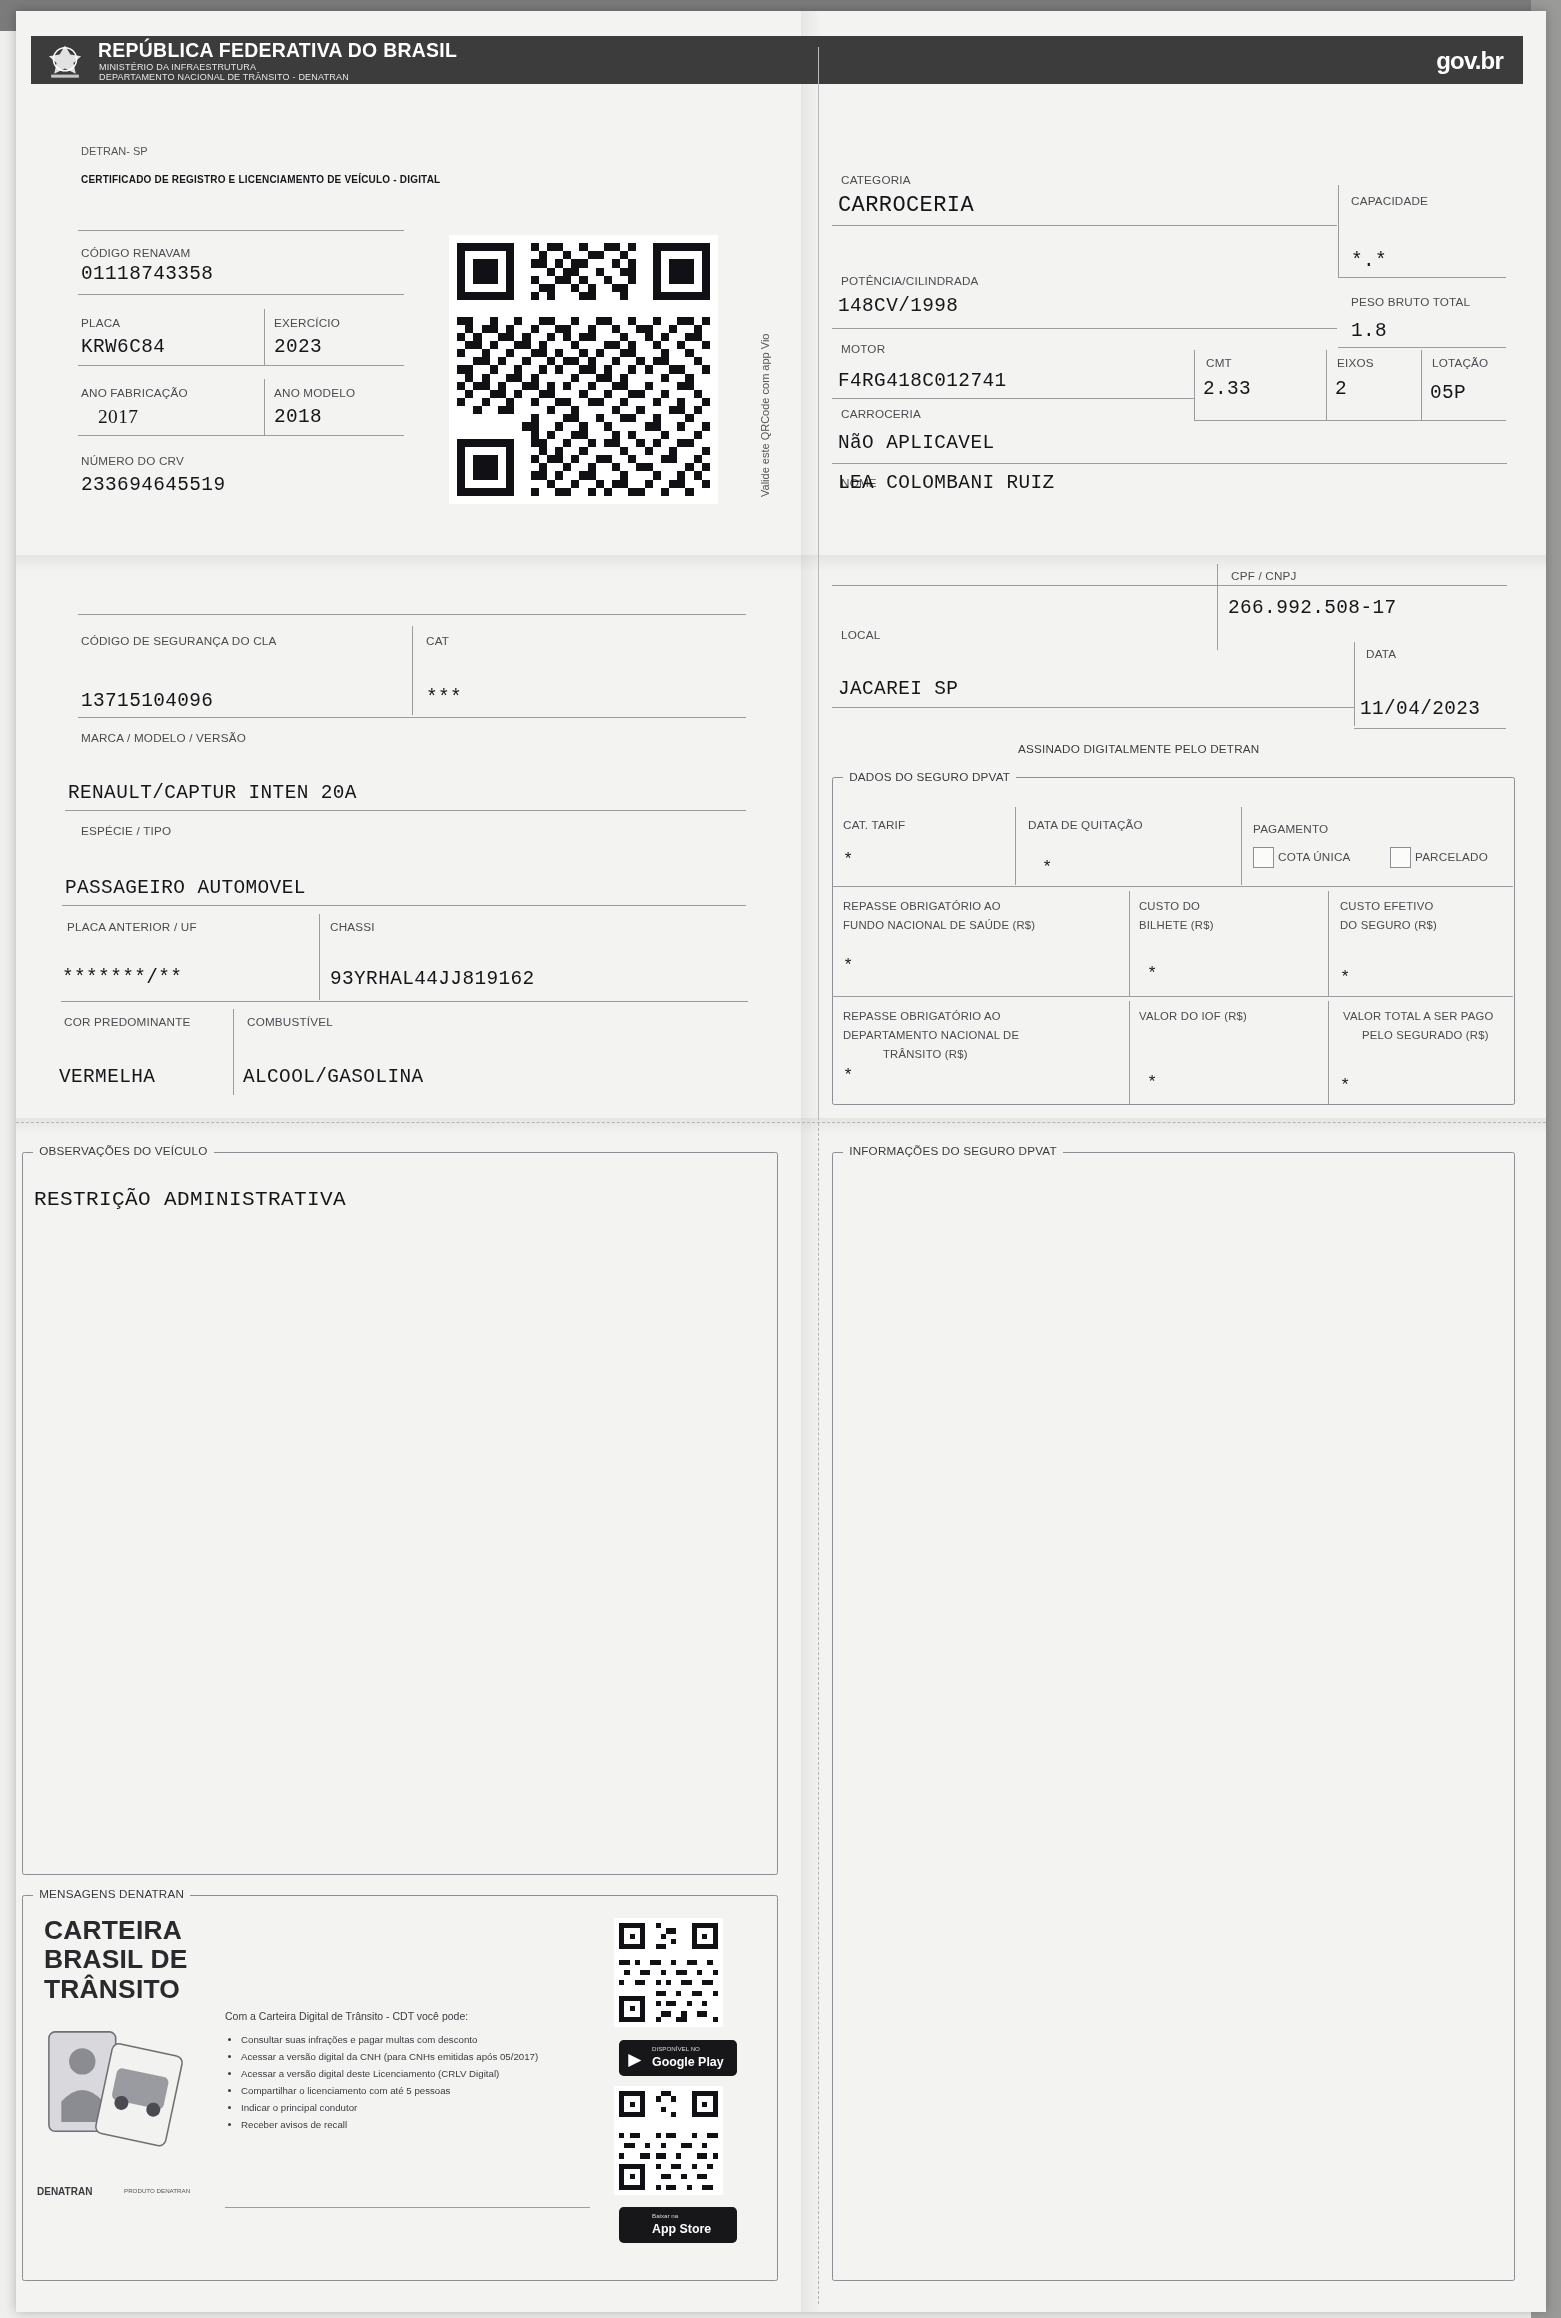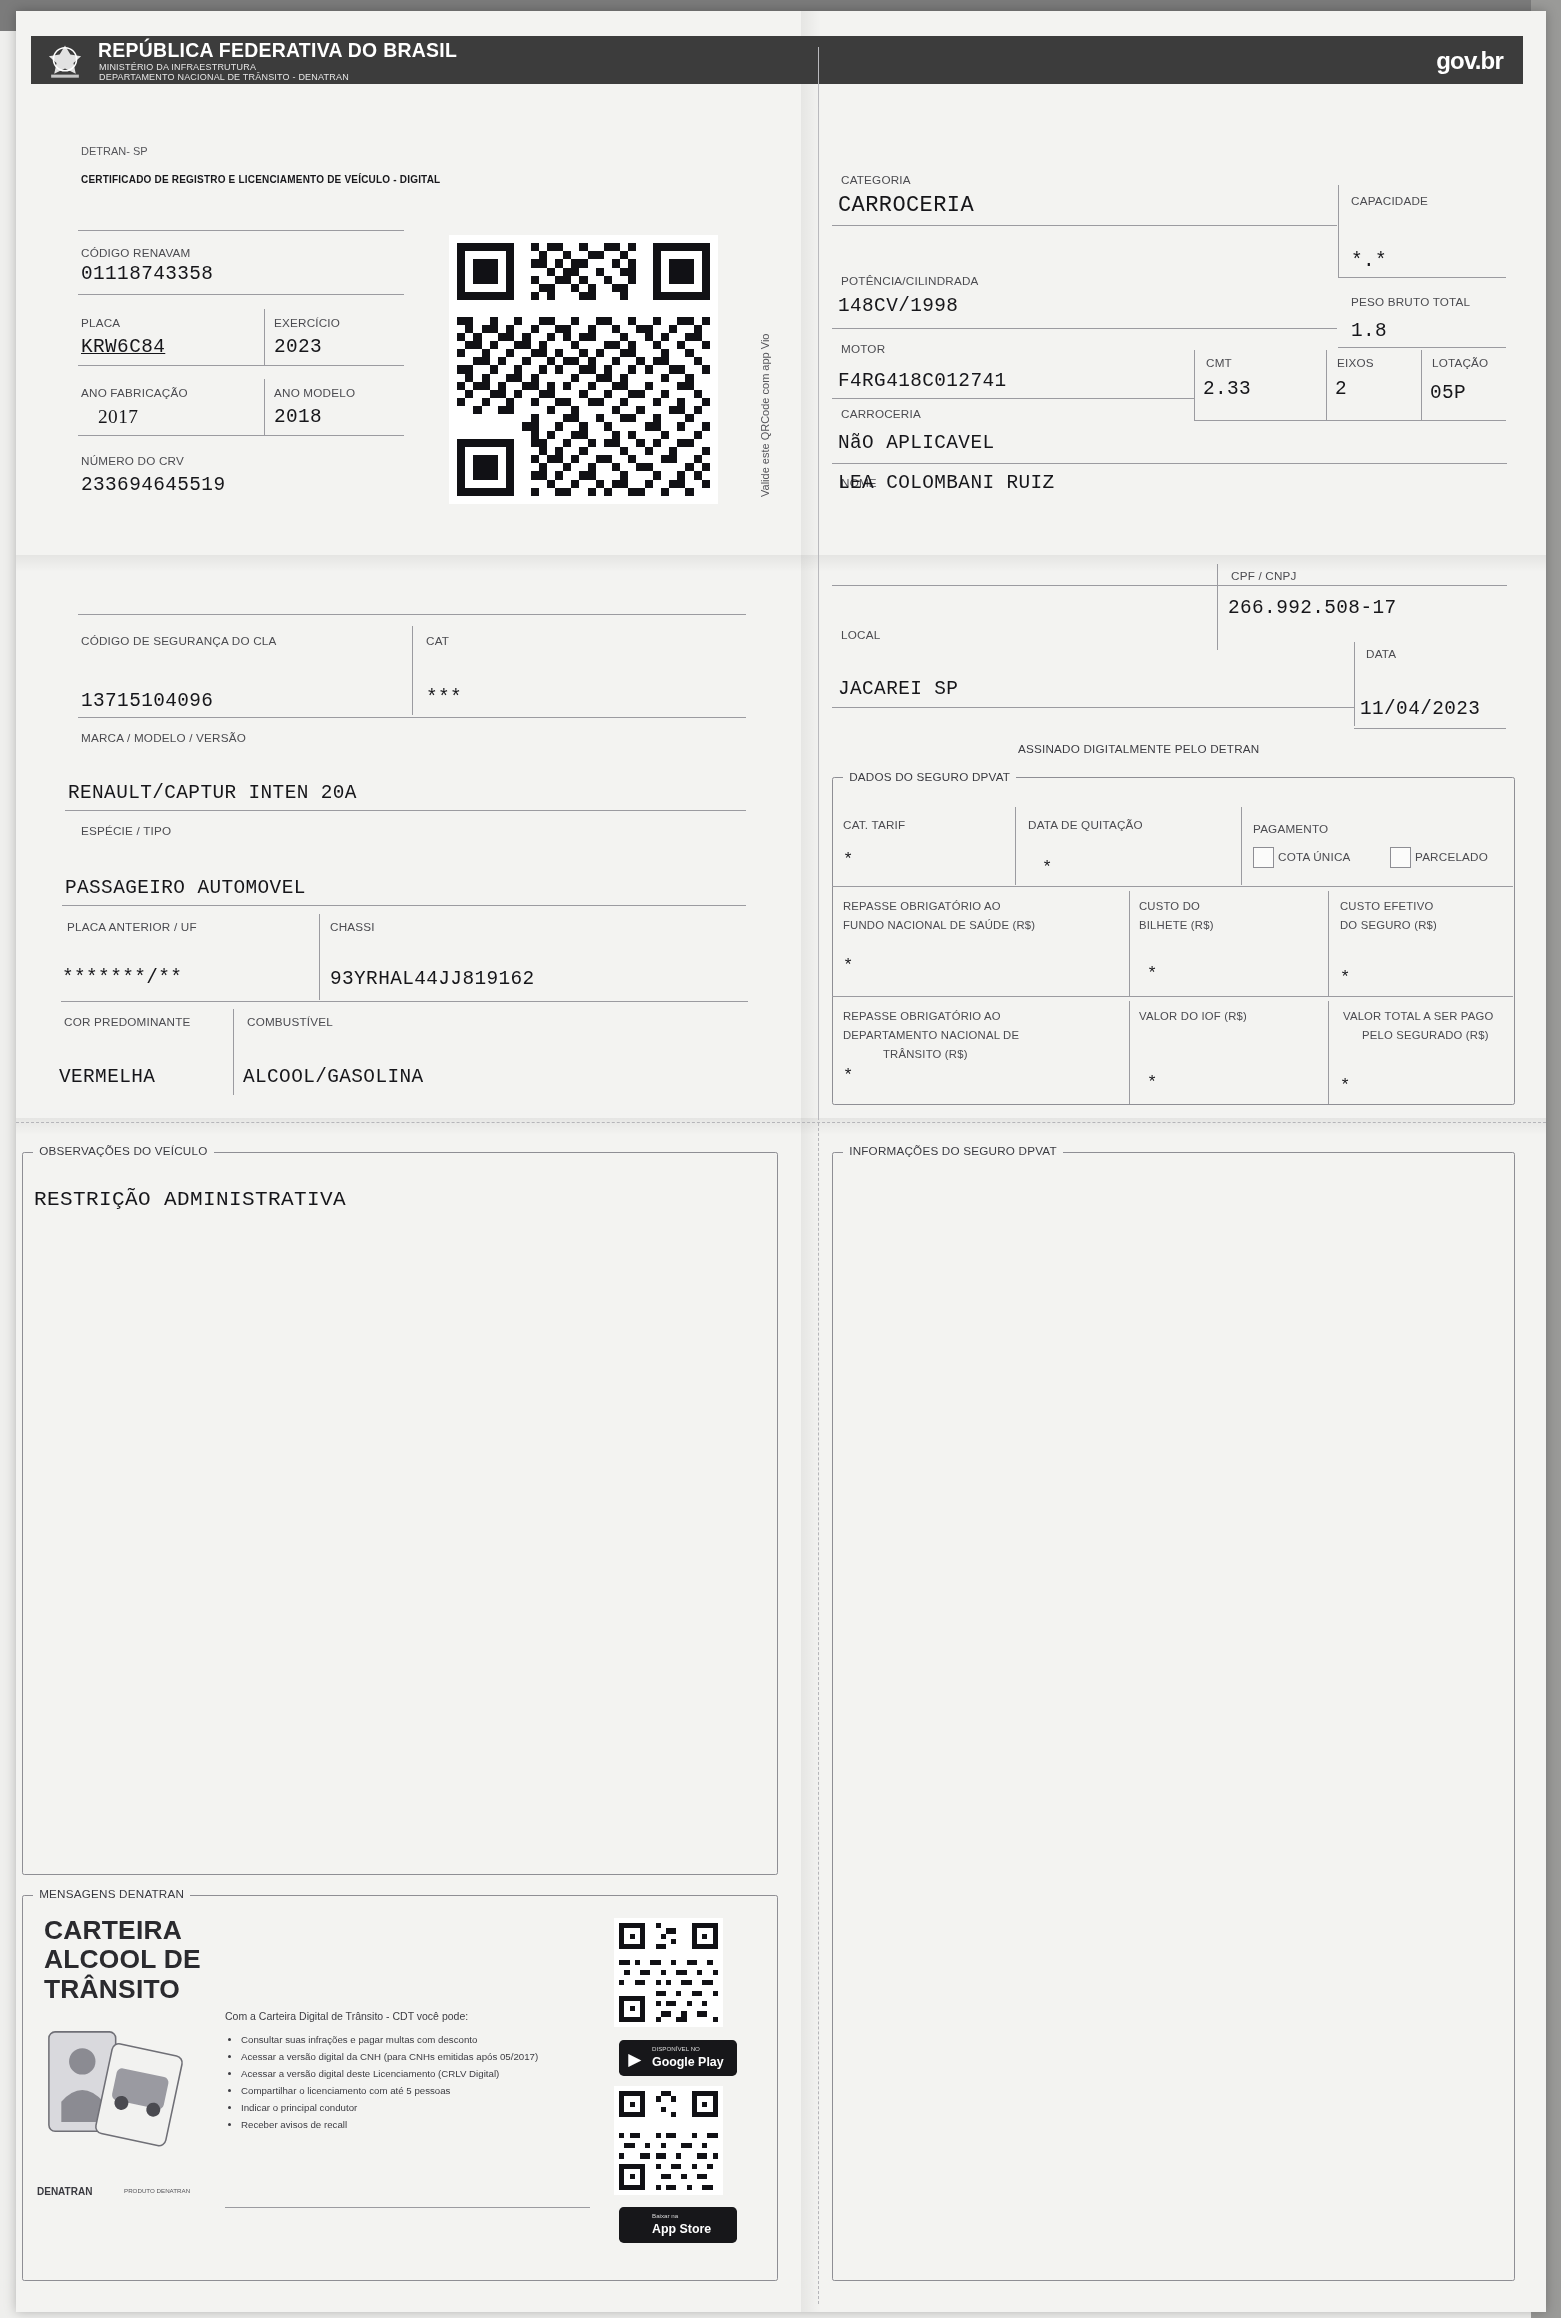--- a/index.html
+++ b/index.html
@@ -225,21 +225,21 @@
 
   <div class="detran-sp">DETRAN- SP</div>
   <div class="title-crlv">CERTIFICADO DE REGISTRO E LICENCIAMENTO DE VEÍCULO - DIGITAL</div>
 
   <div class="lbl" style="left:81px; top:246px;">CÓDIGO RENAVAM</div>
   <div class="val" style="left:81px; top:263px;">01118743358</div>
   <div class="rule" style="left:78px; top:230px; width:326px;"></div>
   <div class="rule" style="left:78px; top:294px; width:326px;"></div>
 
   <div class="lbl" style="left:81px; top:316px;">PLACA</div>
-  <div class="val" style="left:81px; top:336px;text-decoration:underline;">KRW6C84</div>
+  <div class="val" style="left:81px; top:336px;">KRW6C84</div>
   <div class="lbl" style="left:274px; top:316px;">EXERCÍCIO</div>
   <div class="val" style="left:274px; top:336px;">2023</div>
   <div class="vrule" style="left:264px; top:309px; height:56px;"></div>
   <div class="rule" style="left:78px; top:365px; width:326px;"></div>
 
   <div class="lbl" style="left:81px; top:386px;">ANO FABRICAÇÃO</div>
   <div class="val" style="left:98px; top:406px;font-family:Liberation Serif, serif;">2017</div>
   <div class="lbl" style="left:274px; top:386px;">ANO MODELO</div>
   <div class="val" style="left:274px; top:406px;">2018</div>
   <div class="vrule" style="left:264px; top:379px; height:56px;"></div>
@@ -613,21 +613,21 @@
   <div class="val" style="left:34px; top:1188px; font-size:21px;">RESTRIÇÃO ADMINISTRATIVA</div>
 
   <div class="fs" style="left:832px; top:1152px; width:681px; height:1127px;"></div>
   <div class="fs-legend" style="left:843px; top:1144px;">INFORMAÇÕES DO SEGURO DPVAT</div>
   <div class="val" style="left:844px; top:1188px; font-size:18.7px;"></div>
 
   <div class="fs" style="left:22px; top:1895px; width:754px; height:384px;"></div>
   <div class="fs-legend" style="left:33px; top:1887px;">MENSAGENS DENATRAN</div>
 
   <div class="cdt-title" style="top:1917px;">CARTEIRA</div>
-  <div class="cdt-title" style="top:1946px;">ALCOOL DE</div>
+  <div class="cdt-title" style="top:1946px;">BRASIL DE</div>
   <div class="cdt-title" style="top:1976px;">TRÂNSITO</div>
 
   <svg class="phone-art" viewBox="0 0 190 170">
     <rect x="6" y="14" width="86" height="128" rx="8" fill="#d9d9dd" stroke="#6f6f76" stroke-width="2"></rect>
     <circle cx="49" cy="52" r="17" fill="#8b8b92"></circle>
     <path d="M22 104 q27 -30 54 0 v26 h-54 z" fill="#8b8b92"></path>
     <rect x="76" y="36" width="92" height="118" rx="9" fill="#f2f2f0" stroke="#6f6f76" stroke-width="2" transform="rotate(12 122 95)"></rect>
     <g transform="rotate(12 122 95)">
       <rect x="88" y="66" width="68" height="42" rx="7" fill="#9a9aa1"></rect>
       <circle cx="102" cy="110" r="9" fill="#4a4a50"></circle>

